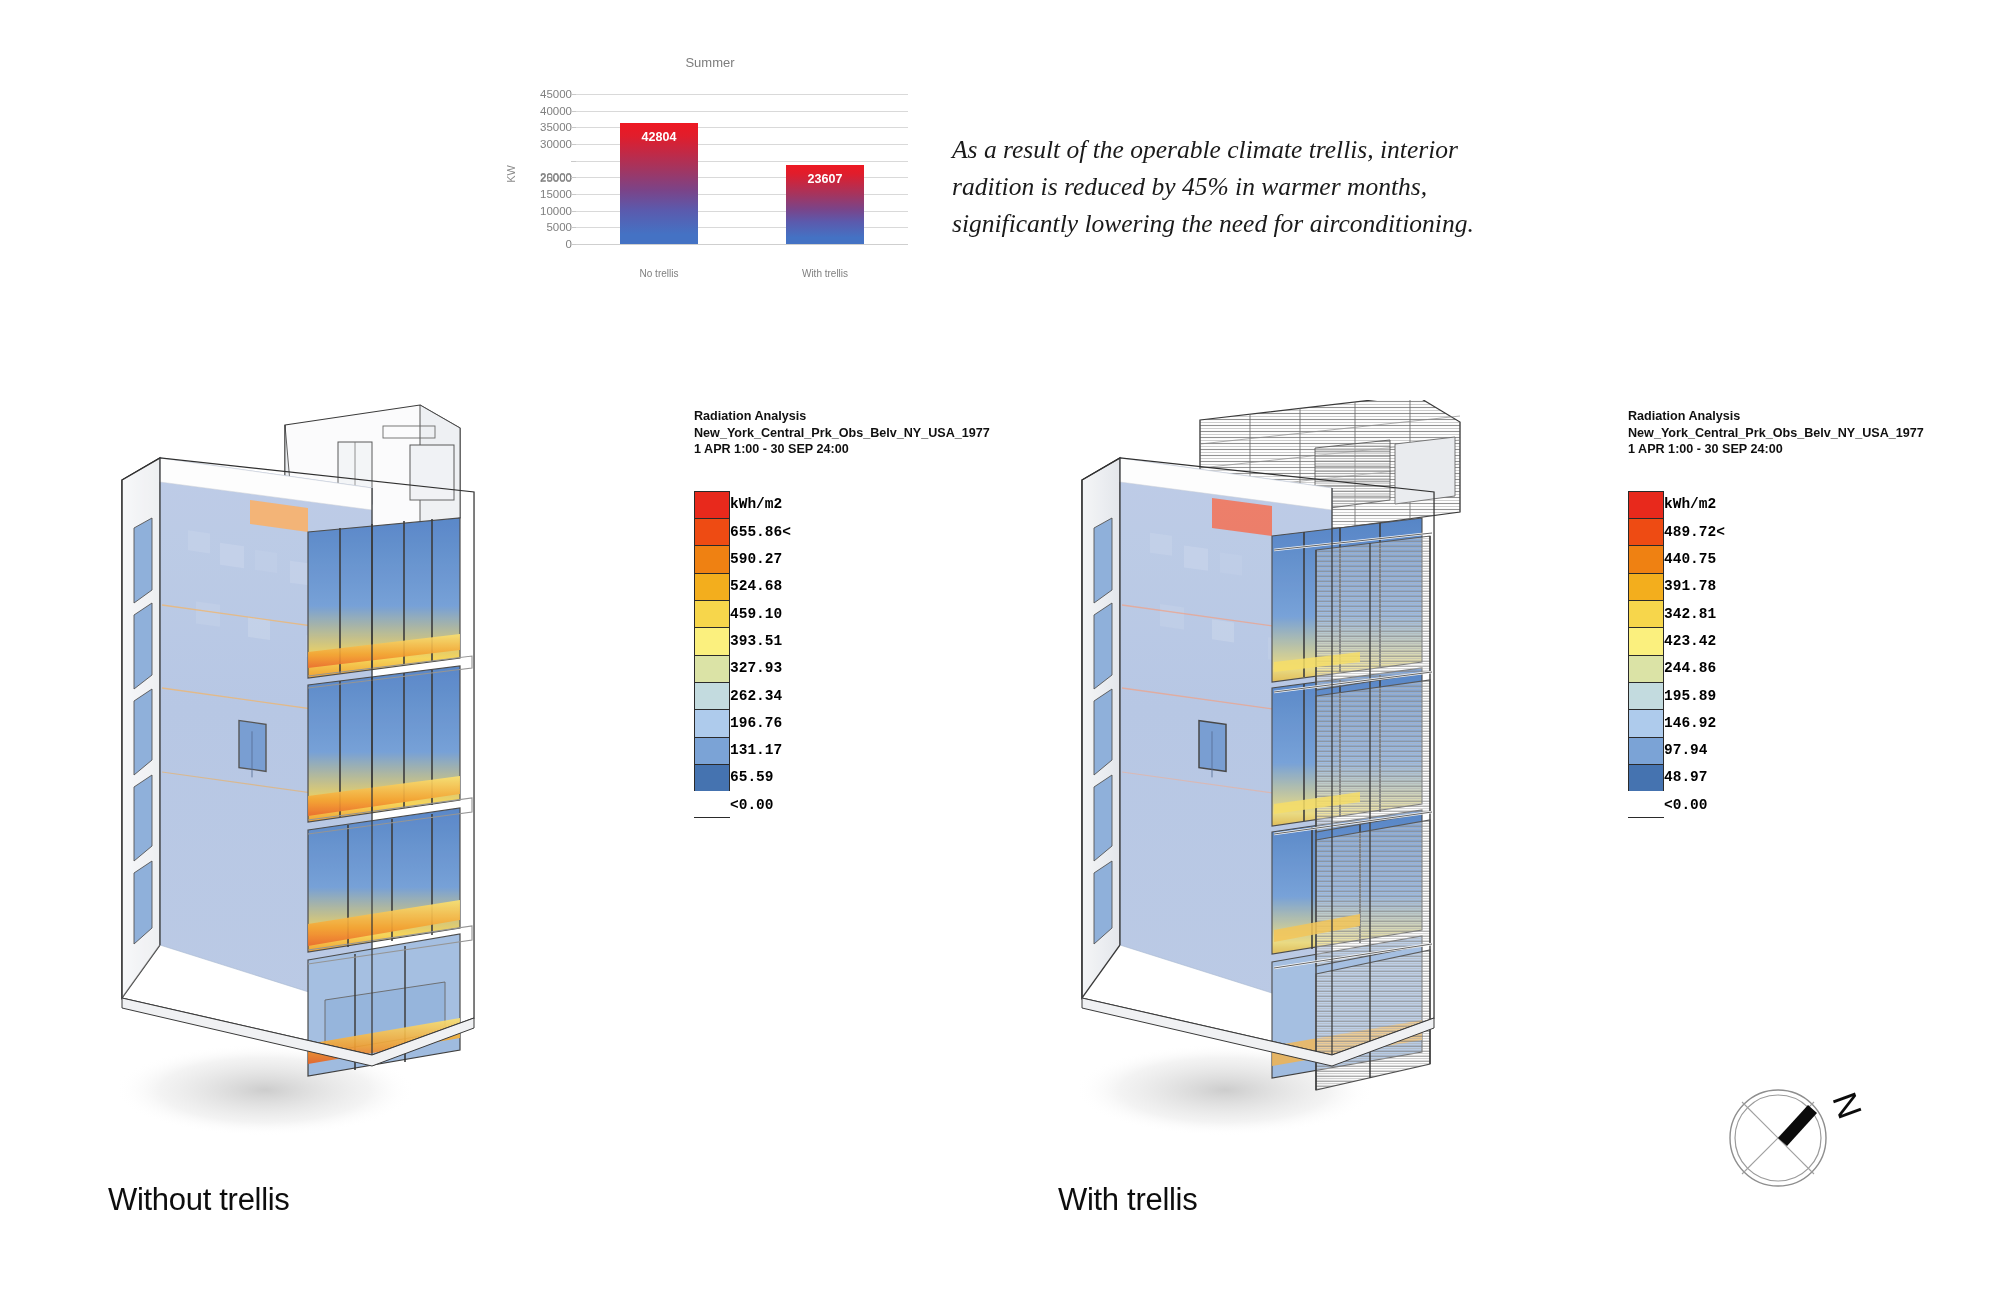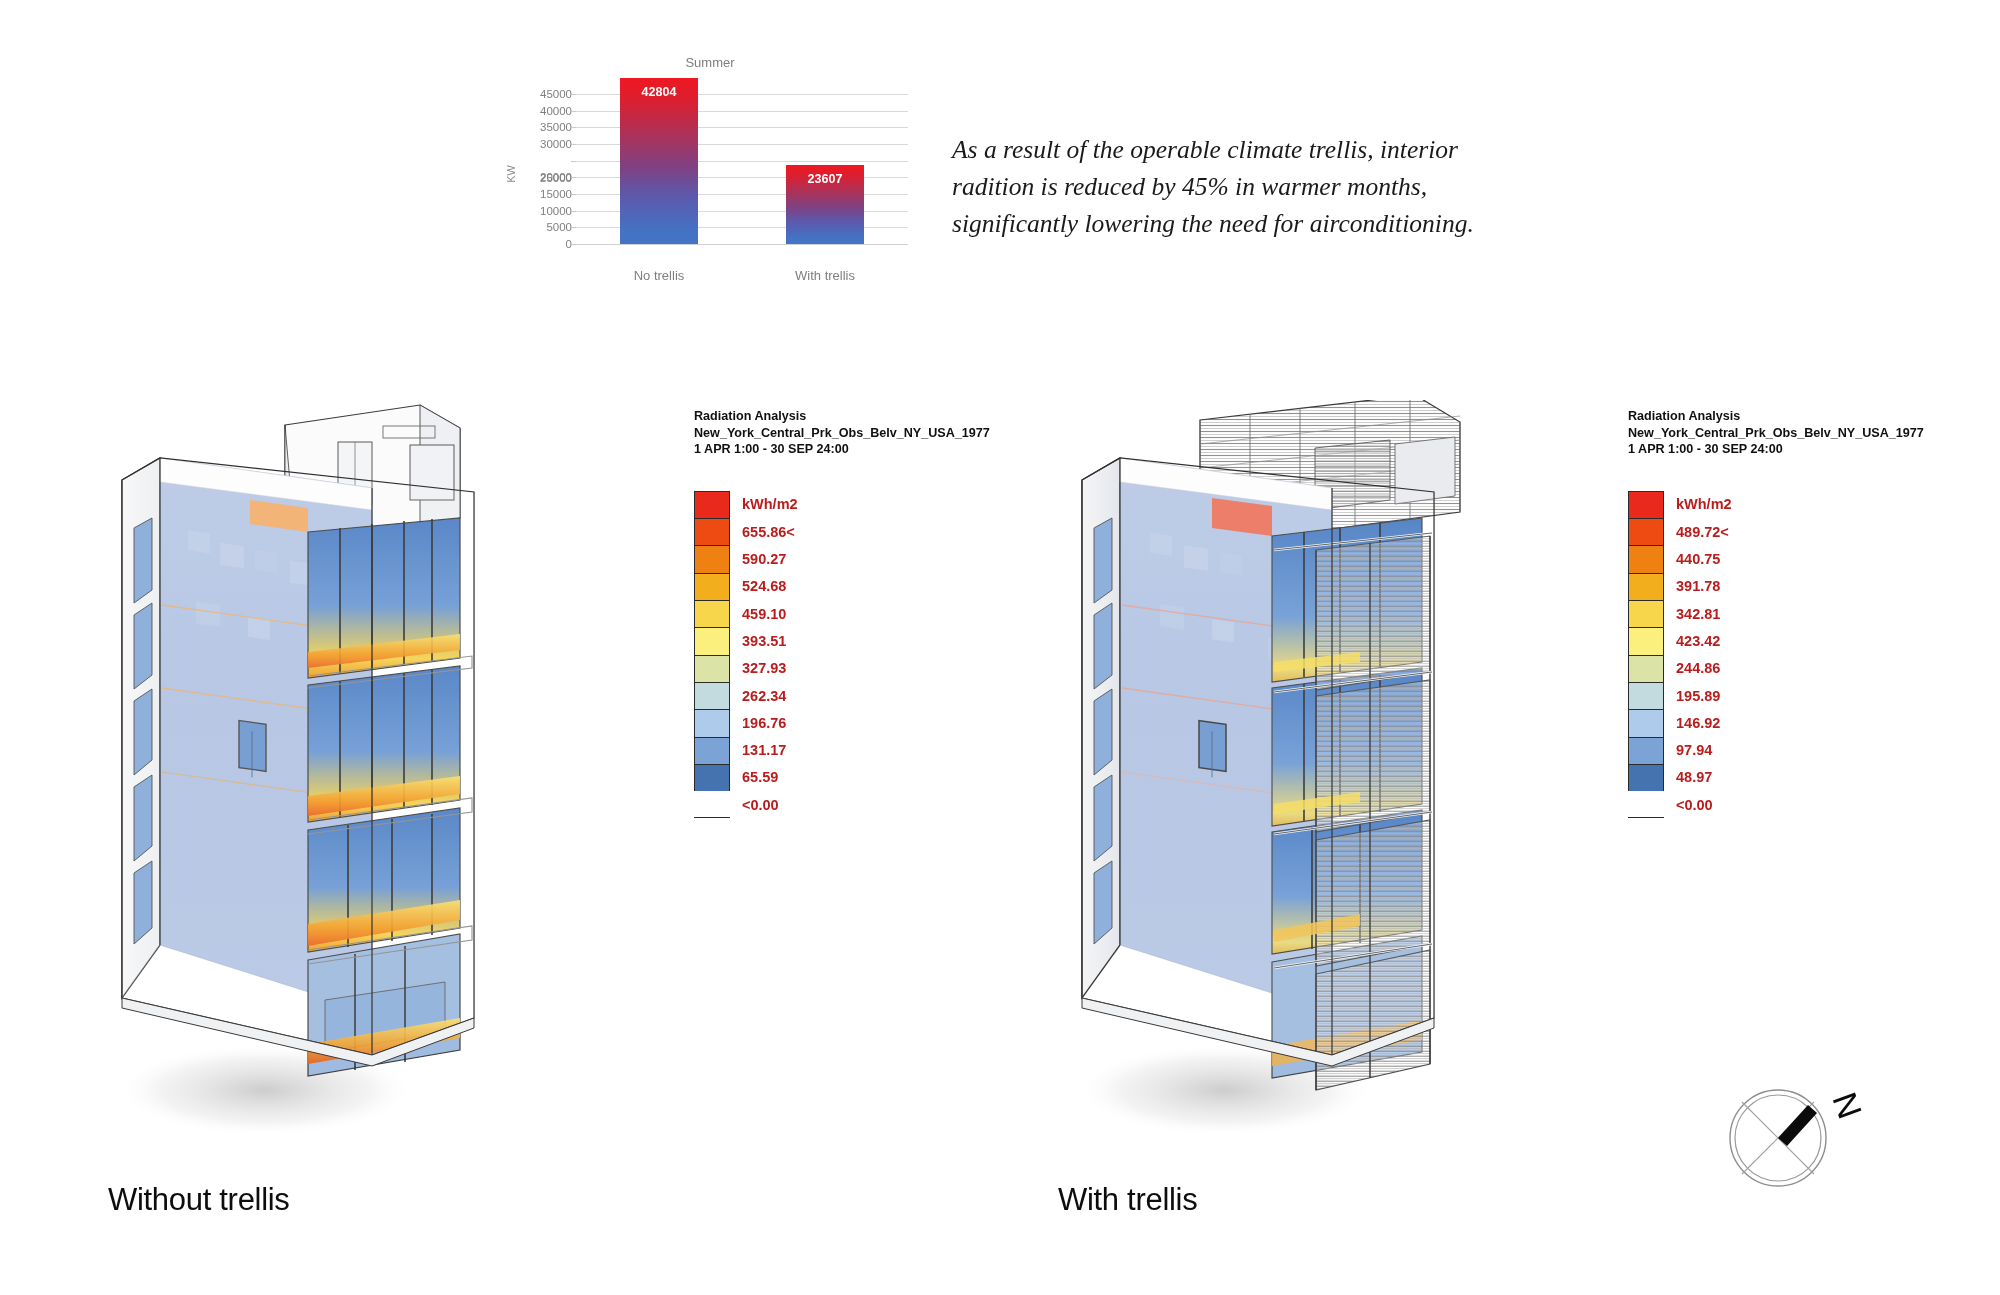--- a/index.html
+++ b/index.html
@@ -64,21 +64,21 @@
     background: linear-gradient(to bottom, #ee1822 0%, #e01d2c 11%, #a33560 38%,
                 #7a4489 56%, #5b5aad 72%, #4472c4 92%, #4472c4 100%);
     position: relative;
   }
   .bar-value {
     position: absolute; top: 7px; left: 0; right: 0; text-align: center;
     color: #ffffff; font-size: 12.5px; font-weight: 600;
     font-family: "Liberation Sans", sans-serif;
   }
   .cat-label {
-    position: absolute; top: 174px; font-size: 13px; color: #7f7f7f;
+    position: absolute; top: 174px; font-size: 10px; color: #7f7f7f;
     text-align: center; width: 120px;
   }
 
   
   #body-text {
     position: absolute; left: 952px; top: 132px; width: 530px;
     font-family: "Liberation Serif", serif;
     font-style: italic; font-size: 25.5px; line-height: 1.45; color: #1a1a1a;
   }
 
@@ -92,22 +92,22 @@
   .legend-scale { position: relative; margin-top: 33px; }
   .legend-row { display: flex; align-items: center; height: 27.3px; }
   .swatch {
     width: 36px; height: 27.3px;
     border-left: 1px solid #2a2a2a; border-right: 1px solid #2a2a2a;
     border-top: 1px solid #2a2a2a; box-sizing: border-box;
   }
   .legend-row:last-child .swatch { border-bottom: 1px solid #2a2a2a; }
   .swatch.blank { border: none; background: transparent; }
   .legend-label {
-    margin-left: 12px; font-size: 14.5px; font-weight: bold;
-    color: #b91c1c; font-family: Liberation Sans, sans-serif;
+    margin-left: 0; font-size: 14.5px; font-weight: bold;
+    color: #000000; font-family: Liberation Mono, monospace;
     white-space: nowrap;
   }
   .legend-label.unit { font-size: 14.5px; }
 
   
   .render { position: absolute; }
   .render svg { display: block; }
 
   
   .caption {
@@ -157,21 +157,21 @@
           <div class="tickmark" style="top: 100px;"></div>
           <div class="gridline" style="top: 116.667px;"></div>
           <div class="tickmark" style="top: 116.667px;"></div>
           <div class="gridline" style="top: 133.333px;"></div>
           <div class="tickmark" style="top: 133.333px;"></div>
           <div class="gridline axis-zero" style="top: 150px;"></div>
           <div class="tickmark" style="top: 150px;"></div>
         </div>
       <div id="bars-layer">
           <div class="bar-slot" style="left: 44px;">
-            <div class="bar" style="height: 166px; padding-left: 15px;">
+            <div class="bar" style="height: 121px; padding-left: 15px;">
               <div class="bar-value">42804</div>
             </div>
           </div>
           <div class="cat-label" style="left: 23px;">No trellis</div>
           <div class="bar-slot" style="left: 210px;">
             <div class="bar" style="height: 78.69px;">
               <div class="bar-value">23607</div>
             </div>
           </div>
           <div class="cat-label" style="left: 189px;">With trellis</div>

